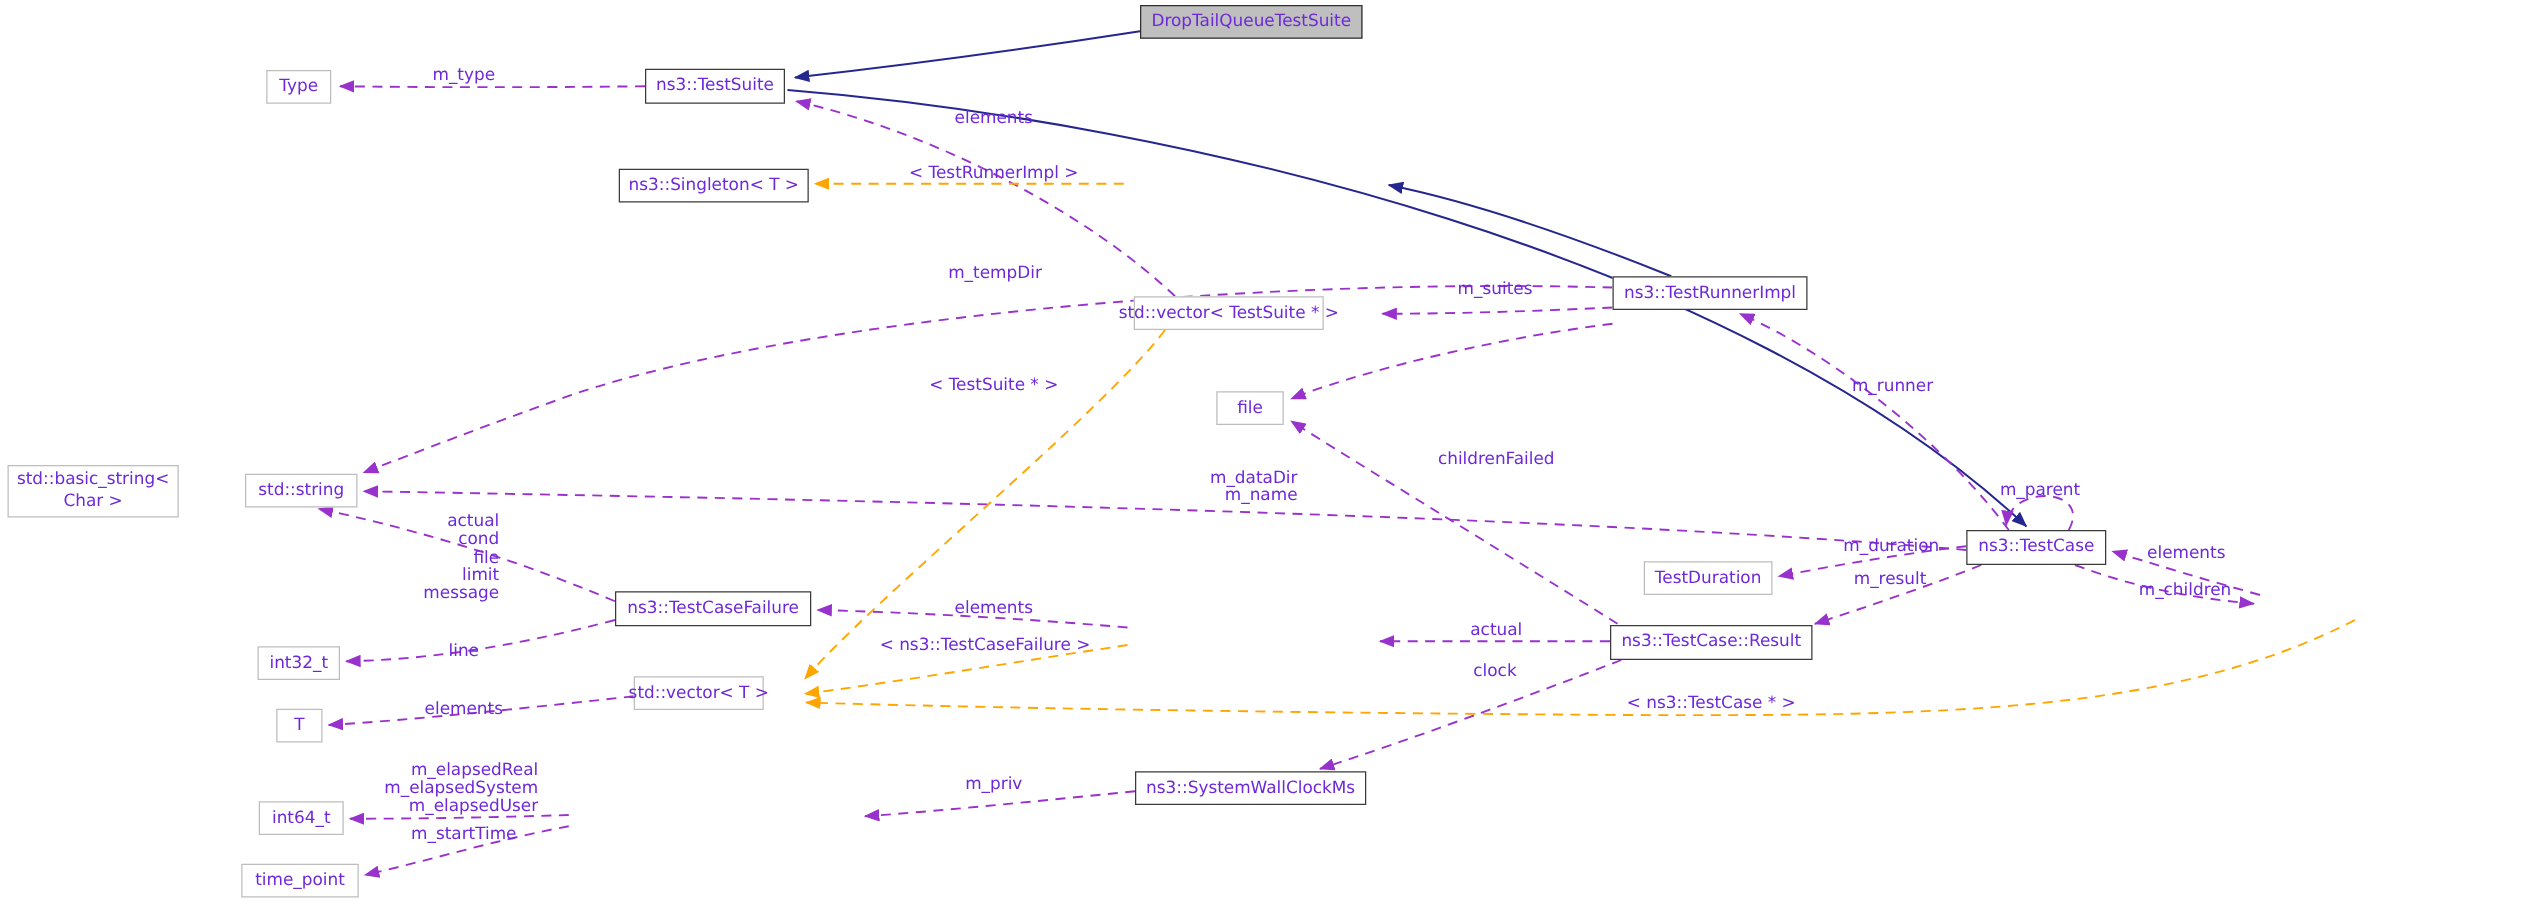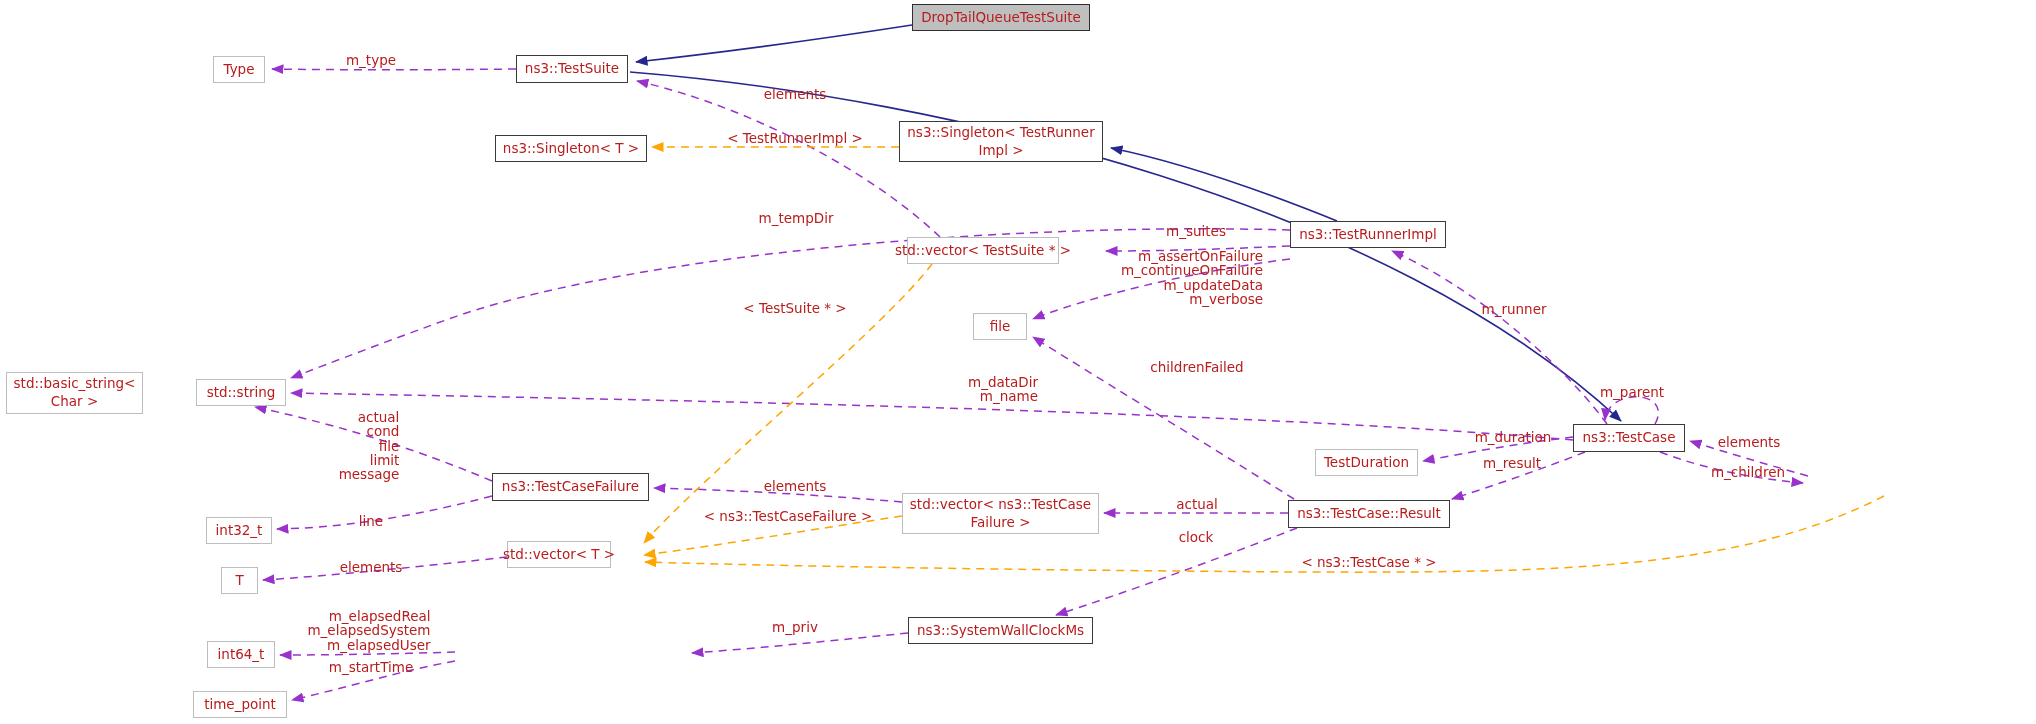--- a/index.html
+++ b/index.html
@@ -1,21 +1,21 @@
 <!DOCTYPE html>
 <html><head>
 <meta charset="utf-8">
 <style>
   html,body{margin:0;padding:0;background:#ffffff;}
   #canvas{
     position:relative;
     width:2036px;height:724px;
     background:#ffffff;
     font-family:"DejaVu Sans","Liberation Sans",sans-serif;
-    font-size:13.5px;color:#b91c1c;
+    font-size:13.5px;color:#6d28d9;
     overflow:hidden;
   }
   #edges{position:absolute;left:0;top:0;width:2036px;height:724px;}
   .node{
     position:absolute;
     display:flex;flex-direction:column;align-items:center;justify-content:center;
     background:#ffffff;
     border:1px solid #bdbdbd;
     box-sizing:border-box;
     white-space:nowrap;text-align:center;
@@ -86,24 +86,20 @@
   </div>
   <div class="node" style="left:213px;top:56px;width:52px;height:27px">
     <span>Type</span>
   </div>
   <div class="node dark" style="left:516px;top:55px;width:112px;height:28px">
     <span>ns3::TestSuite</span>
   </div>
   <div class="node dark" style="left:495px;top:135px;width:152px;height:27px">
     <span>ns3::Singleton&lt; T &gt;</span>
   </div>
-  <div class="node dark" style="left:899px;top:121px;width:204px;height:41px">
-    <span>ns3::Singleton&lt; TestRunner</span>
-    <span>Impl &gt;</span>
-  </div>
   <div class="node" style="left:907px;top:237px;width:152px;height:27px">
     <span>std::vector&lt; TestSuite * &gt;</span>
   </div>
   <div class="node dark" style="left:1290px;top:221px;width:156px;height:27px">
     <span>ns3::TestRunnerImpl</span>
   </div>
   <div class="node" style="left:973px;top:313px;width:54px;height:27px">
     <span>file</span>
   </div>
   <div class="node" style="left:6px;top:372px;width:137px;height:42px">
@@ -118,24 +114,20 @@
   </div>
   <div class="node" style="left:206px;top:517px;width:66px;height:27px">
     <span>int32_t</span>
   </div>
   <div class="node" style="left:507px;top:541px;width:104px;height:27px">
     <span>std::vector&lt; T &gt;</span>
   </div>
   <div class="node" style="left:221px;top:567px;width:37px;height:27px">
     <span>T</span>
   </div>
-  <div class="node" style="left:902px;top:493px;width:197px;height:41px">
-    <span>std::vector&lt; ns3::TestCase</span>
-    <span>Failure &gt;</span>
-  </div>
   <div class="node dark" style="left:1288px;top:500px;width:162px;height:28px">
     <span>ns3::TestCase::Result</span>
   </div>
   <div class="node" style="left:1315px;top:449px;width:103px;height:27px">
     <span>TestDuration</span>
   </div>
   <div class="node dark" style="left:1573px;top:424px;width:112px;height:28px">
     <span>ns3::TestCase</span>
   </div>
   <div class="node dark" style="left:908px;top:617px;width:185px;height:27px">
@@ -146,26 +138,20 @@
   </div>
   <div class="node" style="left:193px;top:691px;width:94px;height:27px">
     <span>time_point</span>
   </div>
 
   <div class="elabel" style="left:371px;top:53px">m_type</div>
   <div class="elabel" style="left:795px;top:87px">elements</div>
   <div class="elabel" style="left:795px;top:131px">&lt; TestRunnerImpl &gt;</div>
   <div class="elabel" style="left:796px;top:211px">m_tempDir</div>
   <div class="elabel" style="left:1196px;top:224px">m_suites</div>
-  <div class="elabel" style="left:1192px;top:249px">
-    <span>m_assertOnFailure</span>
-    <span>m_continueOnFailure</span>
-    <span>m_updateData</span>
-    <span>m_verbose</span>
-  </div>
   <div class="elabel" style="left:795px;top:301px">&lt; TestSuite * &gt;</div>
   <div class="elabel" style="left:1514px;top:302px">m_runner</div>
   <div class="elabel" style="left:1197px;top:360px">childrenFailed</div>
   <div class="elabel" style="left:1003px;top:375px">
     <span>m_dataDir</span>
     <span>m_name</span>
   </div>
   <div class="elabel" style="left:1632px;top:385px">m_parent</div>
   <div class="elabel" style="left:369px;top:410px">
     <span>actual</span>

